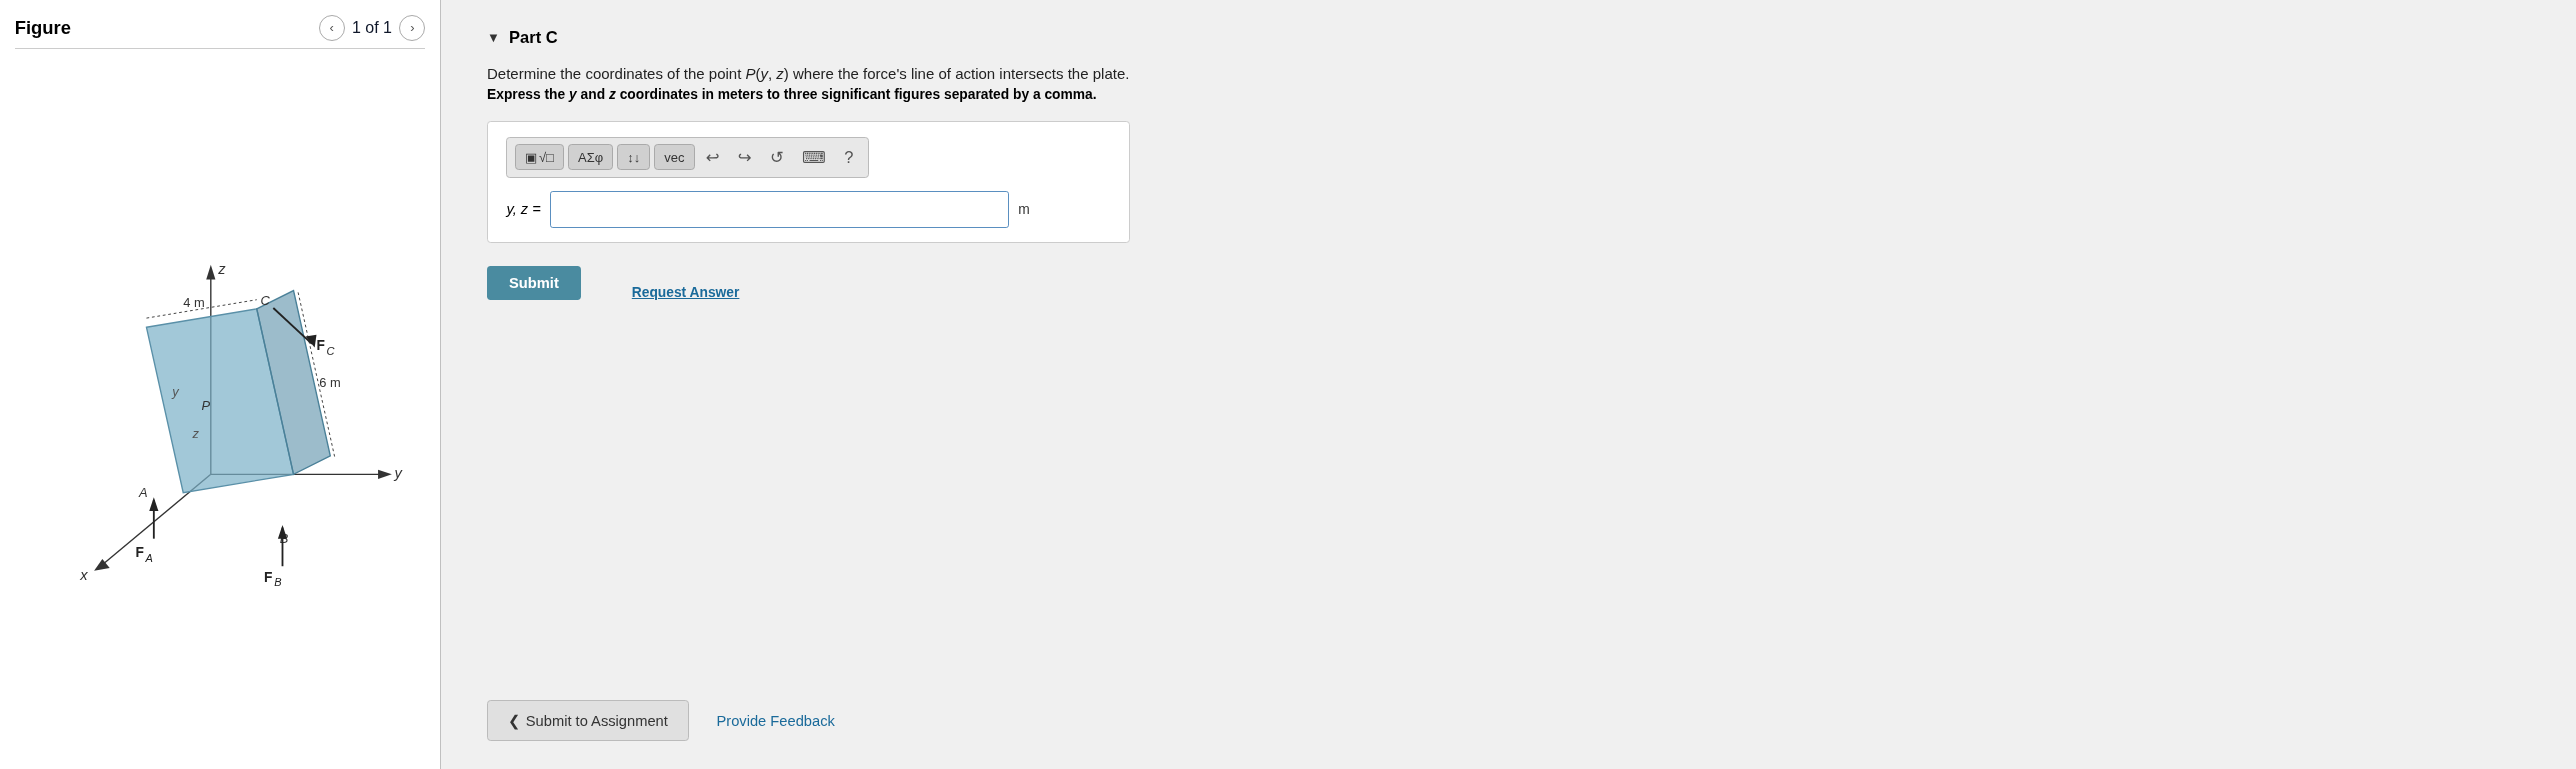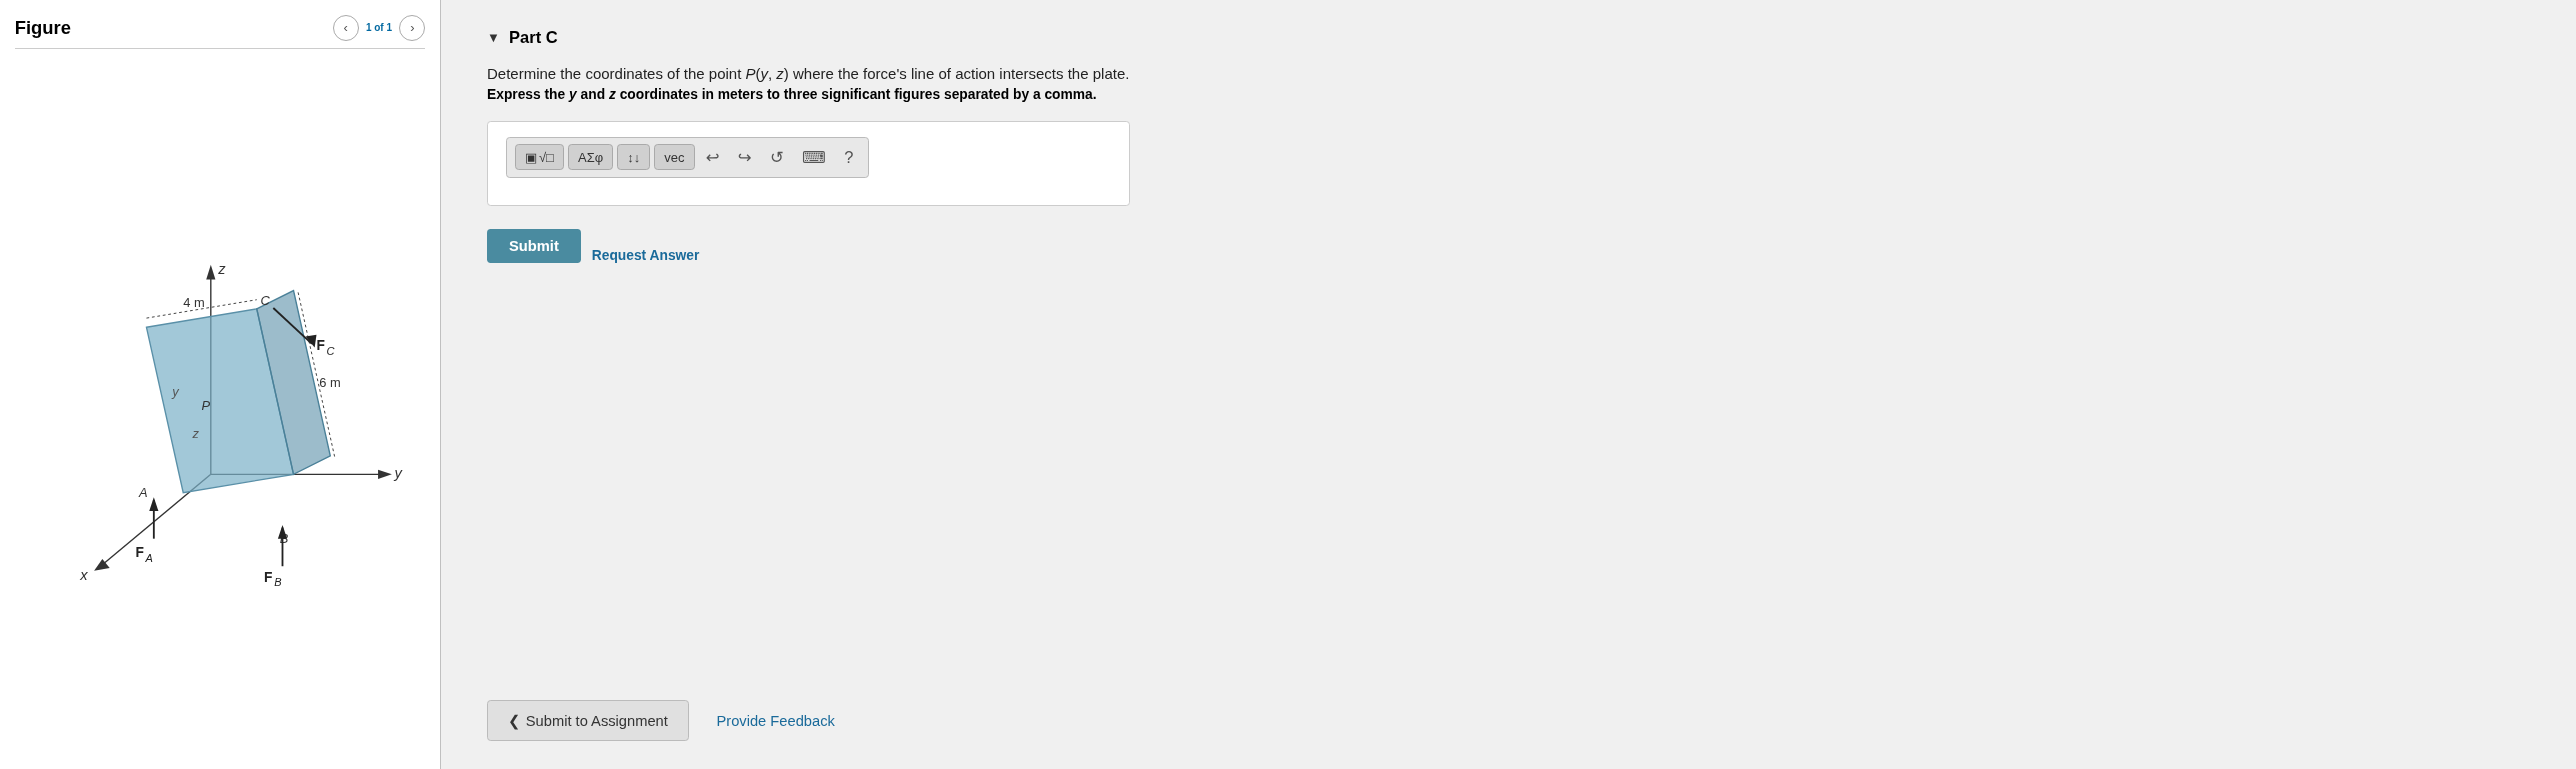--- a/index.html
+++ b/index.html
@@ -50,23 +50,22 @@
       background: #fff;
       cursor: pointer;
       display: flex;
       align-items: center;
       justify-content: center;
       font-size: 13px;
       color: #555;
     }
 
     .figure-count {
-      font-size: 10px;
-      color: #0369a1;
-      font-weight: bold;
+      font-size: 16px;
+      color: #0f172a;
     }
 
     .figure-content {
       flex: 1;
       display: flex;
       align-items: center;
       justify-content: center;
     }
 
     
@@ -198,24 +197,26 @@
       border-radius: 3.7px;
       padding: 9.2px 22px;
       font-size: 14.7px;
       cursor: pointer;
       font-weight: bold;
     }
 
     .request-link {
       color: #1a6a9a;
       font-size: 13.8px;
+      text-decoration: underline;
       cursor: pointer;
       background: none;
       border: none;
       font-weight: bold;
+      margin-left: 40px;
     }
 
     
     .bottom-row {
       display: flex;
       align-items: center;
       gap: 27.6px;
       margin-top: auto;
       padding-top: 18.4px;
     }
@@ -351,20 +352,27 @@
         <span>↺</span>
       </button>
       <button class="toolbar-icon-btn">
         <span>⌨</span>
       </button>
       <button class="toolbar-icon-btn">
         <span>?</span>
       </button>
     </div>
 
+    <div class="input-row">
+      <span class="input-label">
+        <em>y</em>, <em>z</em> =
+      </span>
+      <input class="answer-input" type="text" placeholder="" style="">
+      <span class="unit-label">m</span>
+    </div>
   </div>
 
   <div class="action-row">
     <button class="submit-btn">Submit</button>
     <button class="request-link">Request Answer</button>
   </div>
 
   <div class="bottom-row">
     <button class="return-btn">
       <span>❮</span>

